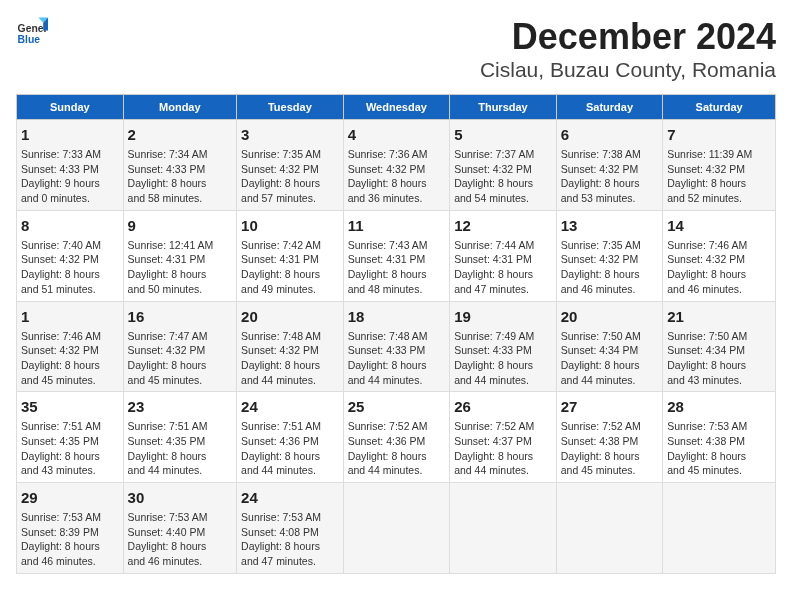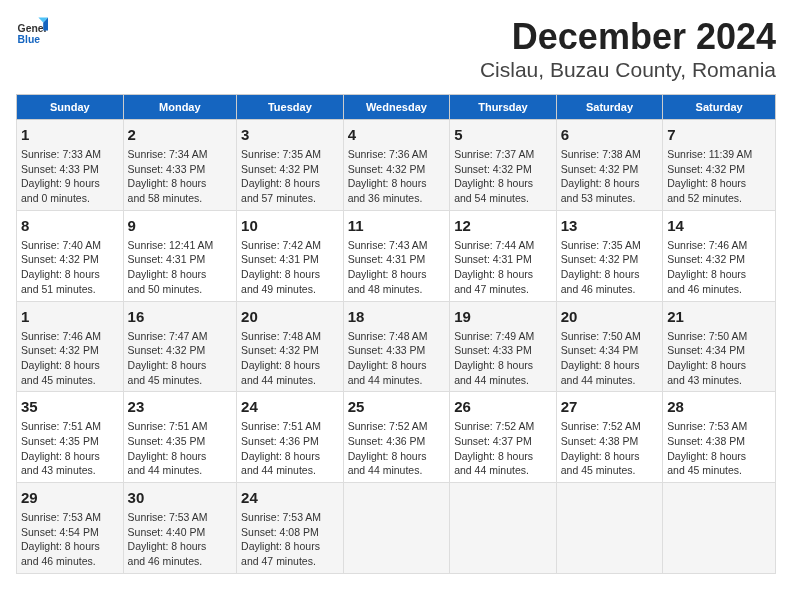--- a/index.html
+++ b/index.html
@@ -314,21 +314,21 @@
           <div class="cell-text">Sunrise: 7:53 AM</div>
           <div class="cell-text">Sunset: 4:38 PM</div>
           <div class="cell-text">Daylight: 8 hours</div>
           <div class="cell-text">and 45 minutes.</div>
         </td>
       </tr>
       <tr>
         <td>
           <span class="day-num">29</span>
           <div class="cell-text">Sunrise: 7:53 AM</div>
-          <div class="cell-text">Sunset: 4:54 PM</div>
+          <div class="cell-text">Sunset: 8:39 PM</div>
           <div class="cell-text">Daylight: 8 hours</div>
           <div class="cell-text">and 46 minutes.</div>
         </td>
         <td>
           <span class="day-num">30</span>
           <div class="cell-text">Sunrise: 7:53 AM</div>
           <div class="cell-text">Sunset: 4:40 PM</div>
           <div class="cell-text">Daylight: 8 hours</div>
           <div class="cell-text">and 46 minutes.</div>
         </td>

